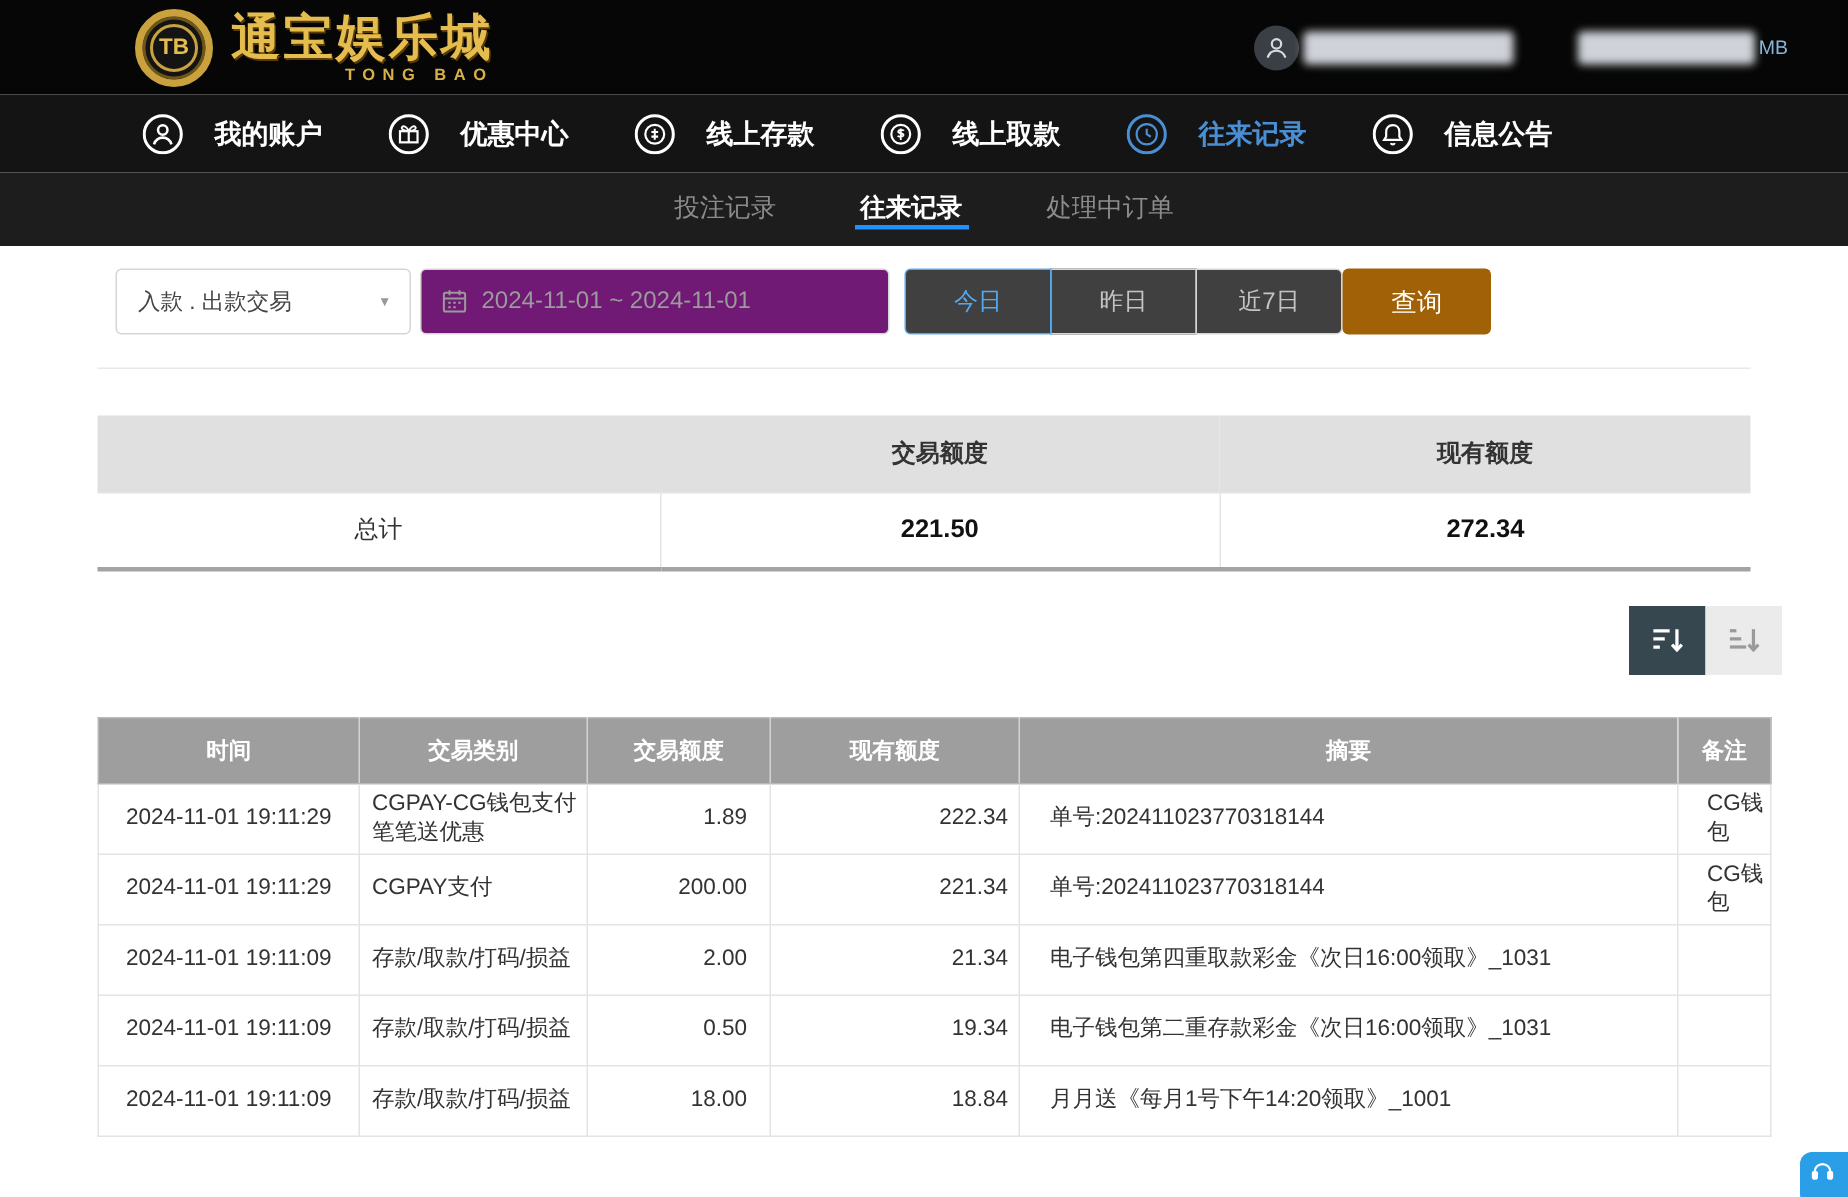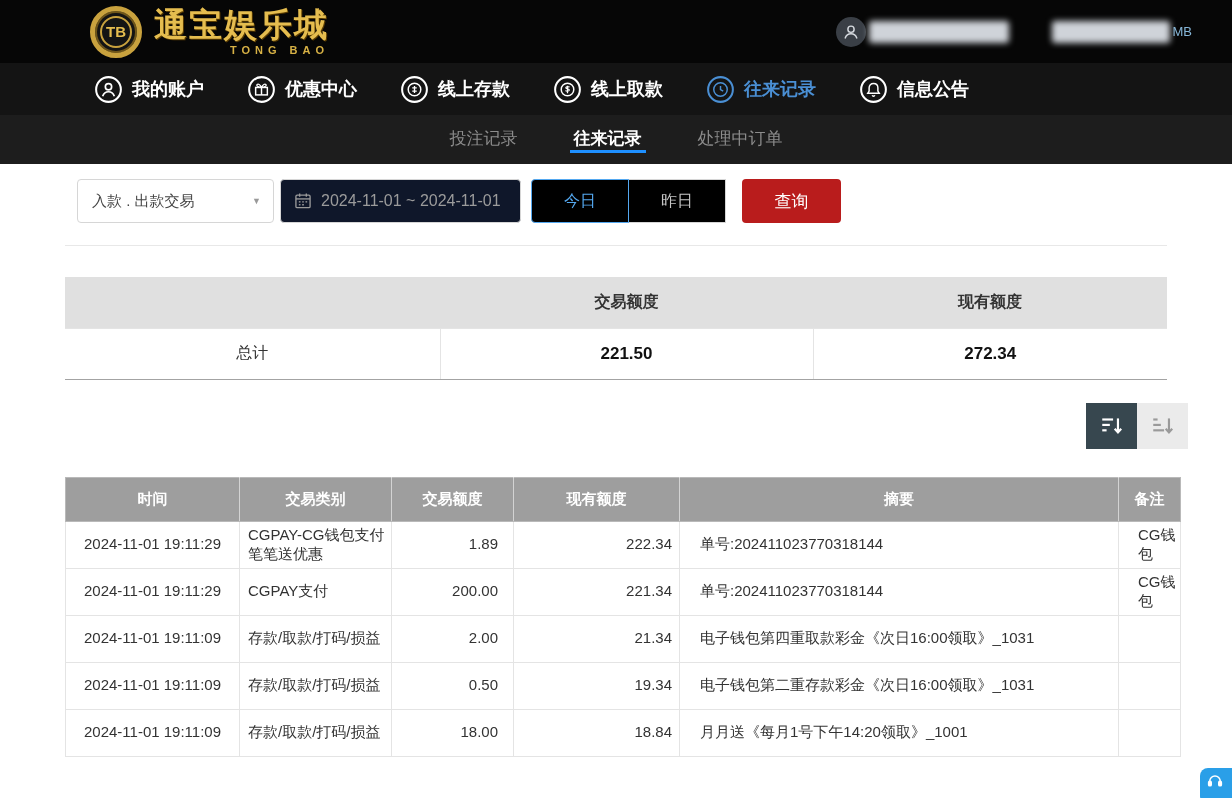--- a/index.html
+++ b/index.html
@@ -20,56 +20,56 @@
   .avatar { width:30px; height:30px; border-radius:50%; background:#3a3f46; color:#d6dadf;
             display:flex; align-items:center; justify-content:center; }
   .avatar svg { width:22px; height:22px; }
   .blurbar { height:22px; border-radius:3px; background:rgba(225,229,235,.92); filter:blur(3px); }
   .blur1 { width:140px; }
   .blur2 { width:118px; margin-left:40px; }
   .currency { color:#86b7d9; font-size:13px; }
 
   
   .navbar { height:52px; background:#141414; display:flex; align-items:center; padding:0 0 0 95px; gap:44px; }
-  .nav-item { display:flex; align-items:center; gap:10px; color:#fff; font-size:18px; font-weight:bold; cursor:pointer; }
+  .nav-item { display:flex; align-items:center; gap:21px; color:#fff; font-size:18px; font-weight:bold; cursor:pointer; }
   .nav-item svg { width:27px; height:27px; }
   .nav-item.active { color:#4a8fd4; }
 
   
   .subnav { height:49px; background:#1d1d1d; display:flex; justify-content:center; align-items:center; gap:48px; }
   .tab { color:#8c8c8c; font-size:17px; display:flex; align-items:center; cursor:pointer;
          border-bottom:3px solid transparent; padding:0 4px; }
   .tab.active { color:#fff; border-bottom-color:#1e90ff; font-weight:bold; }
 
   
   .filters { display:flex; align-items:center; margin:15px 0 0 65px; height:44px;padding-left:12px; }
   .select { width:197px; height:44px; border:1px solid #d6d6d6; border-radius:4px; display:flex;
             align-items:center; padding:0 12px 0 14px; font-size:15px; color:#444; cursor:pointer; background:#fff; }
   .select .chev { margin-left:auto; color:#999; font-size:9px; }
-  .datebox { width:241px; height:44px; border:1px solid #d6d6d6; border-radius:4px; display:flex;
-             align-items:center; margin-left:6px; cursor:pointer; background:#0f172a; }
+  .datebox { width:313px; height:44px; border:1px solid #d6d6d6; border-radius:4px; display:flex;
+             align-items:center; margin-left:6px; cursor:pointer; background:#701a75; }
   .datebox svg { width:20px; height:20px; margin:0 8px 0 12px; }
   .datebox .dateval { font-size:16px; color:#9b9b9b; }
   .quickgroup { display:flex; margin-left:10px; }
-  .qbtn { width:98px; height:44px; background:#000000; border:1px solid #d6d6d6; font-size:16px; color:#c4c4c4;
+  .qbtn { width:98px; height:44px; background:#404040; border:1px solid #d6d6d6; font-size:16px; color:#c4c4c4;
           cursor:pointer; font-family:inherit; }
   .qbtn.first { border-radius:4px 0 0 4px; }
   .qbtn.last  { border-radius:0 4px 4px 0; }
   .qbtn + .qbtn { margin-left:-1px; }
   .qbtn.active { border-color:#54a8f0; color:#54a8f0; position:relative; z-index:2; }
-  .querybtn { width:99px; height:44px; margin-left:16px; background:#b91c1c; color:#fff; border:none;
+  .querybtn { width:99px; height:44px; background:#a16207; color:#fff; border:none;
               border-radius:4px; font-size:17px; cursor:pointer; font-family:Liberation Sans, sans-serif; }
 
   .divider { height:1px; background:#e8e8e8; margin:22px 65px 0 65px; }
 
   
   .summary { margin:31px 0 0 65px; width:1102px; border-collapse:collapse; }
   .summary th { background:#e0e0e0; height:51px; font-size:16px; color:#333; font-weight:bold; }
   .summary td { height:51px; text-align:center; font-size:16px; color:#333;
-                border-bottom:1px solid #a3a3a3; border-top:1px solid #e4e4e4; }
+                border-bottom:3px solid #a3a3a3; border-top:1px solid #e4e4e4; }
   .summary td + td { border-left:1px solid #e4e4e4; }
   .summary td.num { font-weight:bold; font-size:17px; color:#111; }
 
   
   .sortrow { display:flex; justify-content:flex-end; margin:23px 44px 0 0; }
   .sortbtn { width:51px; height:46px; display:flex; align-items:center; justify-content:center; cursor:pointer; }
   .sortbtn svg { width:26px; height:26px; }
   .sort-desc { background:#37474f; color:#fff; }
   .sort-asc  { background:#ebebeb; color:#9a9a9a; }
 
@@ -200,20 +200,21 @@
         <line x1="11" y1="13" x2="13" y2="13"></line>
         <line x1="15" y1="13" x2="17" y2="13"></line>
         <line x1="7" y1="16.5" x2="9" y2="16.5"></line>
         <line x1="11" y1="16.5" x2="13" y2="16.5"></line>
       </svg>
     <span class="dateval">2024-11-01 ~ 2024-11-01</span>
   </div>
   <div class="quickgroup">
     <button class="qbtn first active">今日</button>
     <button class="qbtn">昨日</button>
+    <button class="qbtn last">近7日</button>
   </div>
   <button class="querybtn">查询</button>
 </div>
 
 <div class="divider"></div>
 
 <table class="summary">
   <colgroup>
       <col style="width:375px">
       <col style="width:373px">

